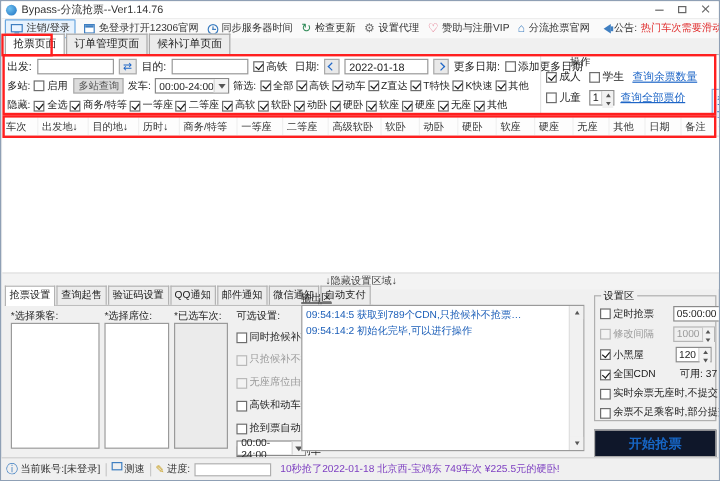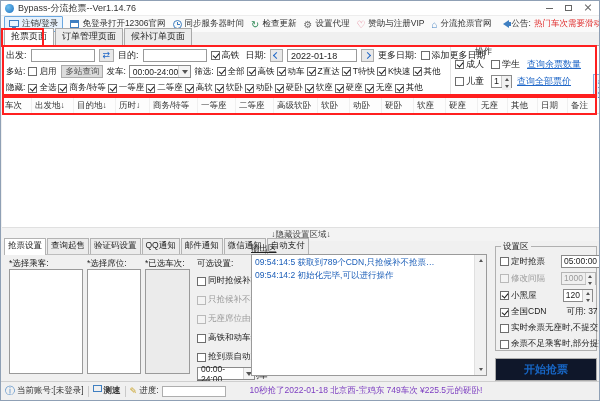--- a/index.html
+++ b/index.html
@@ -122,21 +122,21 @@
              display:flex;align-items:center;justify-content:center;}
 
   
   .statusbar{position:absolute;left:0;bottom:0;width:100%;height:19px;background:#f0f0f0;border-top:1px solid #cfcfcf;
              display:flex;align-items:center;font-size:8.5px;color:#333;padding:0 4px;white-space:nowrap;}
   .sb-sep{width:1px;height:11px;background:#c9c9c9;margin:0 4px;flex:none;}
   .info-glyph{color:#3f7fc1;font-size:10px;margin-right:2px;}
   .mini-monitor{position:relative;width:9px;height:7px;border:1px solid #3f7fc1;margin-right:2px;flex:none;}
   .pencil{color:#c9a227;margin-right:2px;font-size:9px;}
   .progressbar{width:64px;height:11px;border:1px solid #aeaeae;background:#fff;margin-left:3px;flex:none;}
-  .marquee{color:#7d3fc1;margin-left:24px;}
+  .marquee{color:#7d3fc1;margin-left:8px;}
 
   
   .redbox{position:absolute;border:2px solid #ff1f1f;pointer-events:none;z-index:50;}
 </style>
 </head>
 <body>
 
 <div class="app">
 
   <div class="titlebar">
@@ -532,21 +532,21 @@
         <span>余票不足乘客时,部分提交</span>
       </span>
     </div>
   </div>
   <div class="start-btn">开始抢票</div>
 
   <div class="statusbar">
     <span class="info-glyph">ⓘ</span>
     <span>当前账号:[未登录]</span>
     <span class="sb-sep"></span>
-    <span style="display:inline-flex;font-weight:bold;">
+    <span style="display:inline-flex;">
       <span class="mini-monitor"></span>
       <span>测速</span>
     </span>
     <span class="sb-sep"></span>
     <span class="pencil">✎</span>
     <span>进度:</span>
     <span class="progressbar"></span>
     <span class="marquee">10秒抢了2022-01-18 北京西-宝鸡东 749车次 ¥225.5元的硬卧!</span>
   </div>
 

